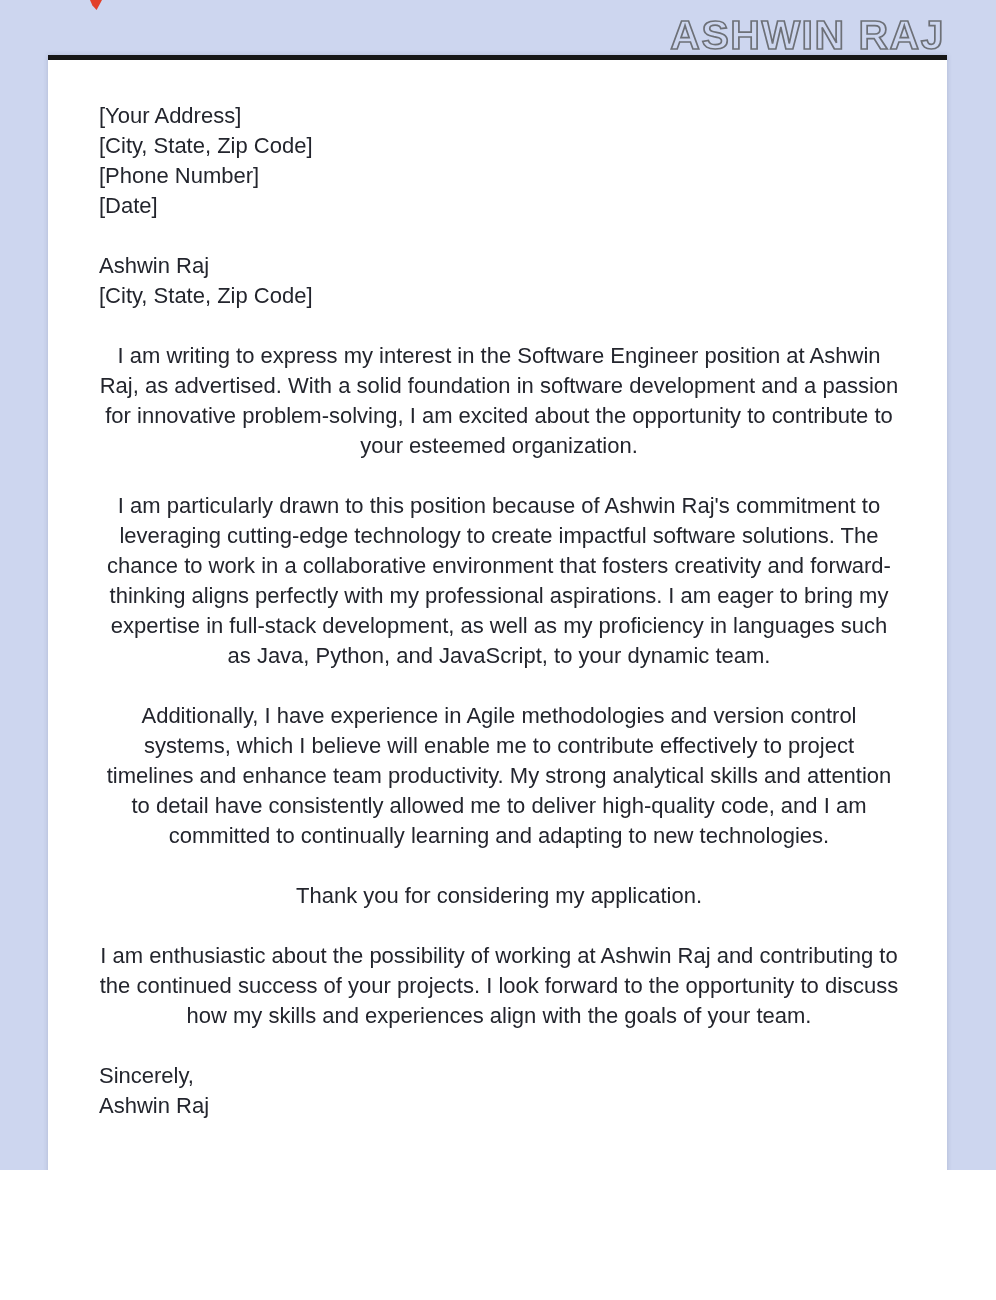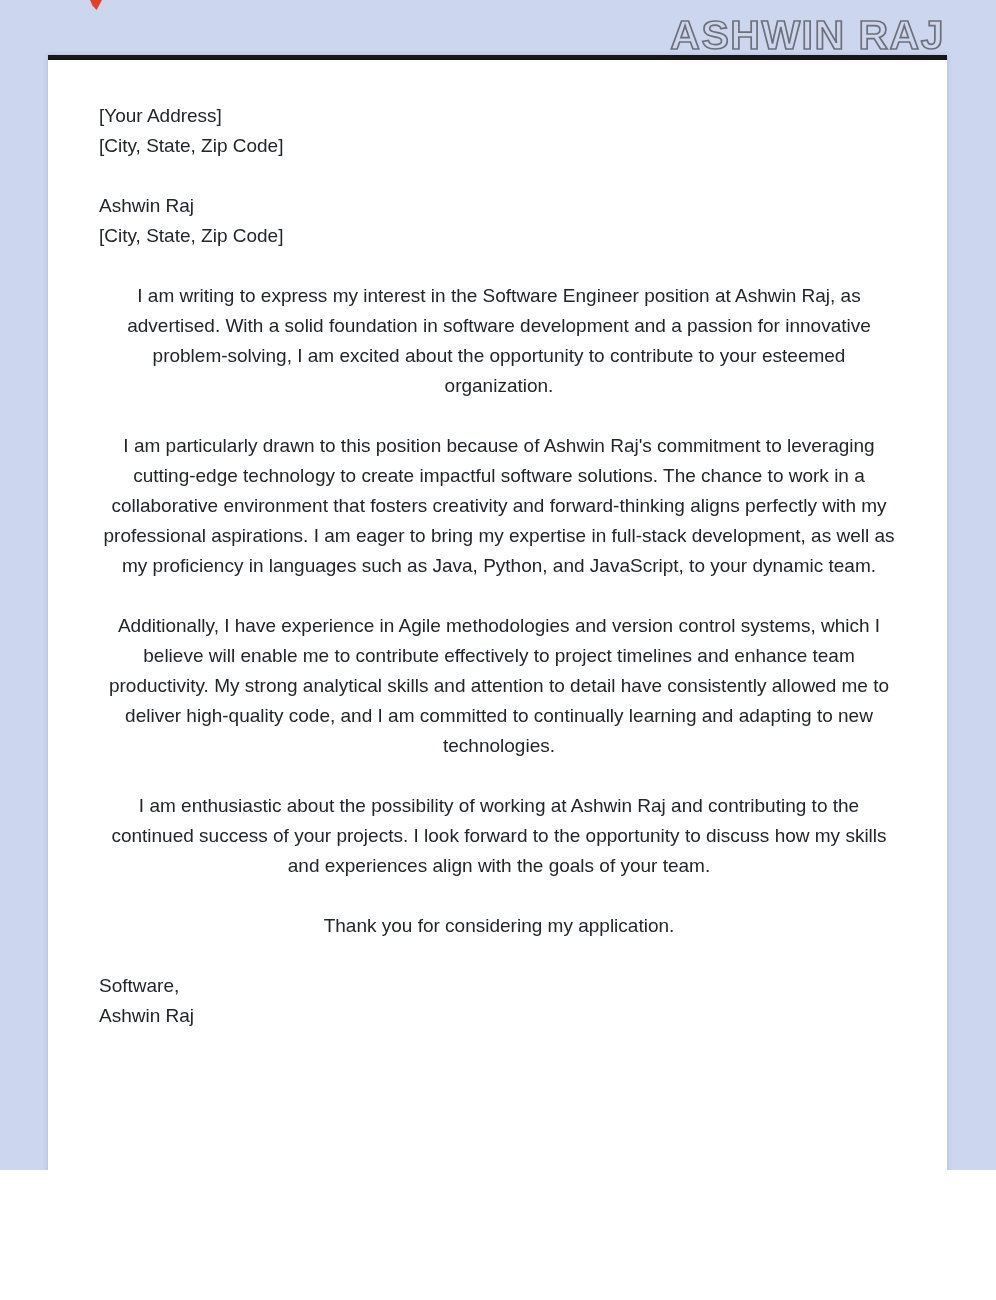--- a/index.html
+++ b/index.html
@@ -48,21 +48,21 @@
     width: 899px;
     height: 1260px;
     background: #ffffff;
     border-top: 5px solid #161616;
     box-shadow: 0 0 5px rgba(40,50,90,0.18);
   }
 
   .content {
     padding: 41px 48px 0 51px;
     color: #23252d;
-    font-size: 19px;
+    font-size: 22px;
     line-height: 30px;
   }
 
   .block { margin-bottom: 30px; }
   .block p { margin: 0; }
 
   .paragraph { margin-bottom: 30px; text-align: center; }
 
   .closing-block div { line-height: 30px; }
 
@@ -92,37 +92,39 @@
   <div class="red-artifact"></div>
 
   <div class="header-name">ASHWIN RAJ</div>
 
   <div class="page">
     <div class="content">
 
       <div class="block">
         <p>[Your Address]</p>
         <p>[City, State, Zip Code]</p>
+        <p>[Phone Number]</p>
+        <p>[Date]</p>
       </div>
 
       <div class="block">
         <p>Ashwin Raj</p>
         <p>[City, State, Zip Code]</p>
       </div>
 
 
       <p class="paragraph">I am writing to express my interest in the Software Engineer position at Ashwin Raj, as advertised. With a solid foundation in software development and a passion for innovative problem-solving, I am excited about the opportunity to contribute to your esteemed organization.</p>
       <p class="paragraph">I am particularly drawn to this position because of Ashwin Raj's commitment to leveraging cutting-edge technology to create impactful software solutions. The chance to work in a collaborative environment that fosters creativity and forward-thinking aligns perfectly with my professional aspirations. I am eager to bring my expertise in full-stack development, as well as my proficiency in languages such as Java, Python, and JavaScript, to your dynamic team.</p>
       <p class="paragraph">Additionally, I have experience in Agile methodologies and version control systems, which I believe will enable me to contribute effectively to project timelines and enhance team productivity. My strong analytical skills and attention to detail have consistently allowed me to deliver high-quality code, and I am committed to continually learning and adapting to new technologies.</p>
+      <p class="paragraph">Thank you for considering my application.</p>
+
       <p class="paragraph">I am enthusiastic about the possibility of working at Ashwin Raj and contributing to the continued success of your projects. I look forward to the opportunity to discuss how my skills and experiences align with the goals of your team.</p>
 
-      <p class="paragraph">Thank you for considering my application.</p>
-
       <div class="block closing-block">
-        <div>Software,</div>
+        <div>Sincerely,</div>
         <div>Ashwin Raj</div>
       </div>
 
     </div>
 
     <div class="watermark">Lazyapply.com</div>
 
     <div class="date-link">09-16-2025</div>
   </div>
 

